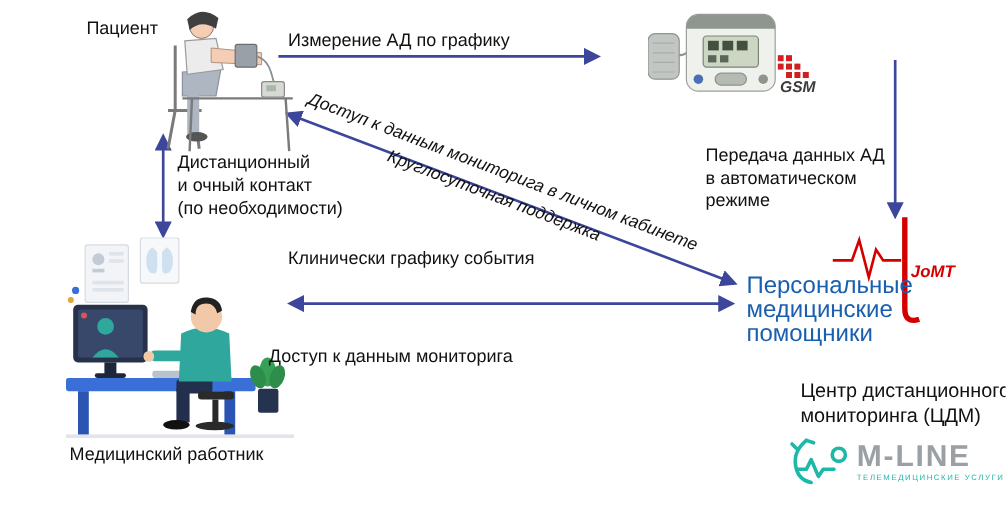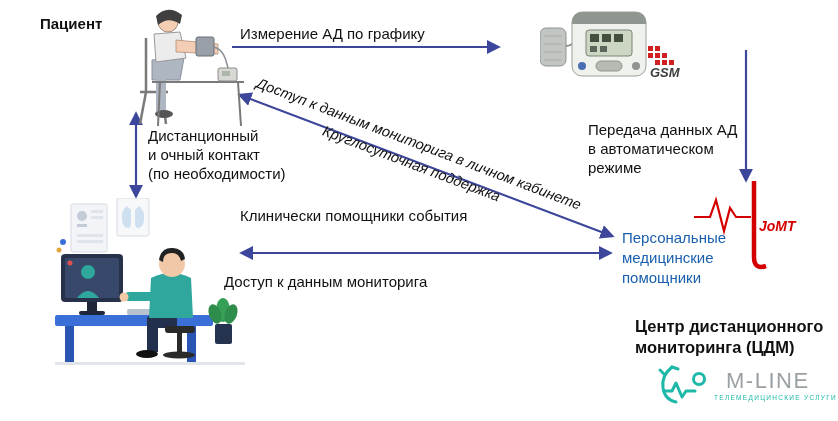--- a/index.html
+++ b/index.html
@@ -1,35 +1,35 @@
 <!DOCTYPE html>
 <html style="--arrow: #3c479b; --text: #111111; --blue-text: #1a5fae; --red: #e2001a; --orange: #f07c00; --green: #3aaa35; --jomt-red: #d40000; --mline-teal: #1db8a8; --mline-gray: #9aa0a4;"><head>
 <meta charset="utf-8">
 <style>
   * { margin:0; padding:0; box-sizing:border-box; }
   body { font-family:"Liberation Sans", sans-serif; background:#ffffff; }
   .canvas { position:relative; width:838px; height:421px; background:#fff; overflow:hidden; color:var(--text,#111); }
   .abs { position:absolute; }
   .lbl { font-size:15px; line-height:1.27; white-space:pre-line; color:var(--text,#111); }
   .ctr { }
-  .bold { font-weight:bold; }
+  .bold { font-weight:normal;margin-left:32px; }
   .overlay { position:absolute; left:0; top:0; width:838px; height:421px; pointer-events:none; }
   .arrow-line { stroke:var(--arrow,#3c479b); stroke-width:2.2; fill:none; }
   #ah path { fill:var(--arrow,#3c479b); }
   .diagonal-text { position:absolute; left:258px; top:72px; width:352px; transform:rotate(20.8deg); transform-origin:0 0; text-align:center; font-style:italic; font-size:14.5px; line-height:21px; color:var(--text,#111); }
-  .blue-lines { color:var(--blue-text,#1a5fae); font-size:15px; line-height:20px; white-space:pre-line; }
+  .blue-lines { color:var(--blue-text,#1a5fae); font-size:20px; line-height:20px; white-space:pre-line; }
   .c-red { color:var(--red,#e2001a); }
   .c-orange { color:var(--orange,#f07c00); }
   .c-green { color:var(--green,#3aaa35); }
   .gap { margin-right:5px; }
   .ecg { stroke:var(--jomt-red,#d40000); fill:none; }
   .jomt-text { fill:var(--jomt-red,#d40000); font-weight:bold; font-style:italic; }
   .mline { display:flex; align-items:center; gap:8px; }
   .mline-stroke { stroke:var(--mline-teal,#1db8a8); fill:none; }
-  .mline-name { font-size:22px; font-weight:normal; letter-spacing:1.5px; color:var(--mline-gray,#9aa0a4); line-height:1;margin-left:12px; }
+  .mline-name { font-size:25px; font-weight:bold; letter-spacing:1.5px; color:var(--mline-gray,#9aa0a4); line-height:1; }
   .mline-sub { font-size:6.5px; letter-spacing:1.3px; color:var(--mline-teal,#1db8a8); margin-top:2px; }
 </style>
 </head>
 <body>
 
 <div class="canvas">
 
   <svg class="overlay" viewBox="0 0 838 421">
     <defs>
       <marker id="ah" viewBox="0 0 10 10" refX="8" refY="5" markerWidth="6.5" markerHeight="6.5" orient="auto-start-reverse">
@@ -145,23 +145,24 @@
     <rect x="110" y="128" width="30" height="7" rx="3" fill="#2a2a2a"></rect>
     <rect x="122" y="135" width="5" height="20" fill="#2a2a2a"></rect>
     <ellipse cx="124" cy="157" rx="16" ry="3.5" fill="#2a2a2a"></ellipse>
     <ellipse cx="168" cy="112" rx="7" ry="12" fill="#37a057"></ellipse>
     <ellipse cx="160" cy="116" rx="6" ry="10" fill="#2f8d4b" transform="rotate(-20 160 116)"></ellipse>
     <ellipse cx="176" cy="116" rx="6" ry="10" fill="#2f8d4b" transform="rotate(20 176 116)"></ellipse>
     <rect x="160" y="126" width="17" height="20" rx="2" fill="#26334e"></rect>
     <rect x="0" y="164" width="190" height="3" fill="#e1e5ea"></rect>
   </svg>
 
+  <div class="abs lbl ctr" style="left:58px; top:369px; width:195px;">Медицинский работник</div>
 
-  <div class="abs lbl ctr" style="left:240px; top:206px; width:340px;">Клинически помощники события</div>
-  <div class="abs lbl ctr" style="left:224px; top:272px; width:372px;">Доступ к данным мониторига</div>
+  <div class="abs lbl ctr" style="left:240px; top:206px; width:340px;">Клинически графику события</div>
+  <div class="abs lbl ctr" style="left:224px; top:288px; width:372px;">Доступ к данным мониторига</div>
 
   <svg class="abs" style="left:690px; top:175px;" width="110" height="110" viewBox="0 0 110 110">
     <polyline class="ecg" points="4,42 20,42 26,25 34,56 40,33 46,42 61,42" stroke-width="2.2"></polyline>
     <path class="ecg" d="M64,6 L64,82 Q64,95 76,91" stroke-width="4.5"></path>
     <text x="69" y="56" font-size="14" class="jomt-text">JoMT</text>
   </svg>
 
   <div class="abs blue-lines" style="left:622px; top:228px; width:120px;">Персональные
 медицинские
 помощники</div>

